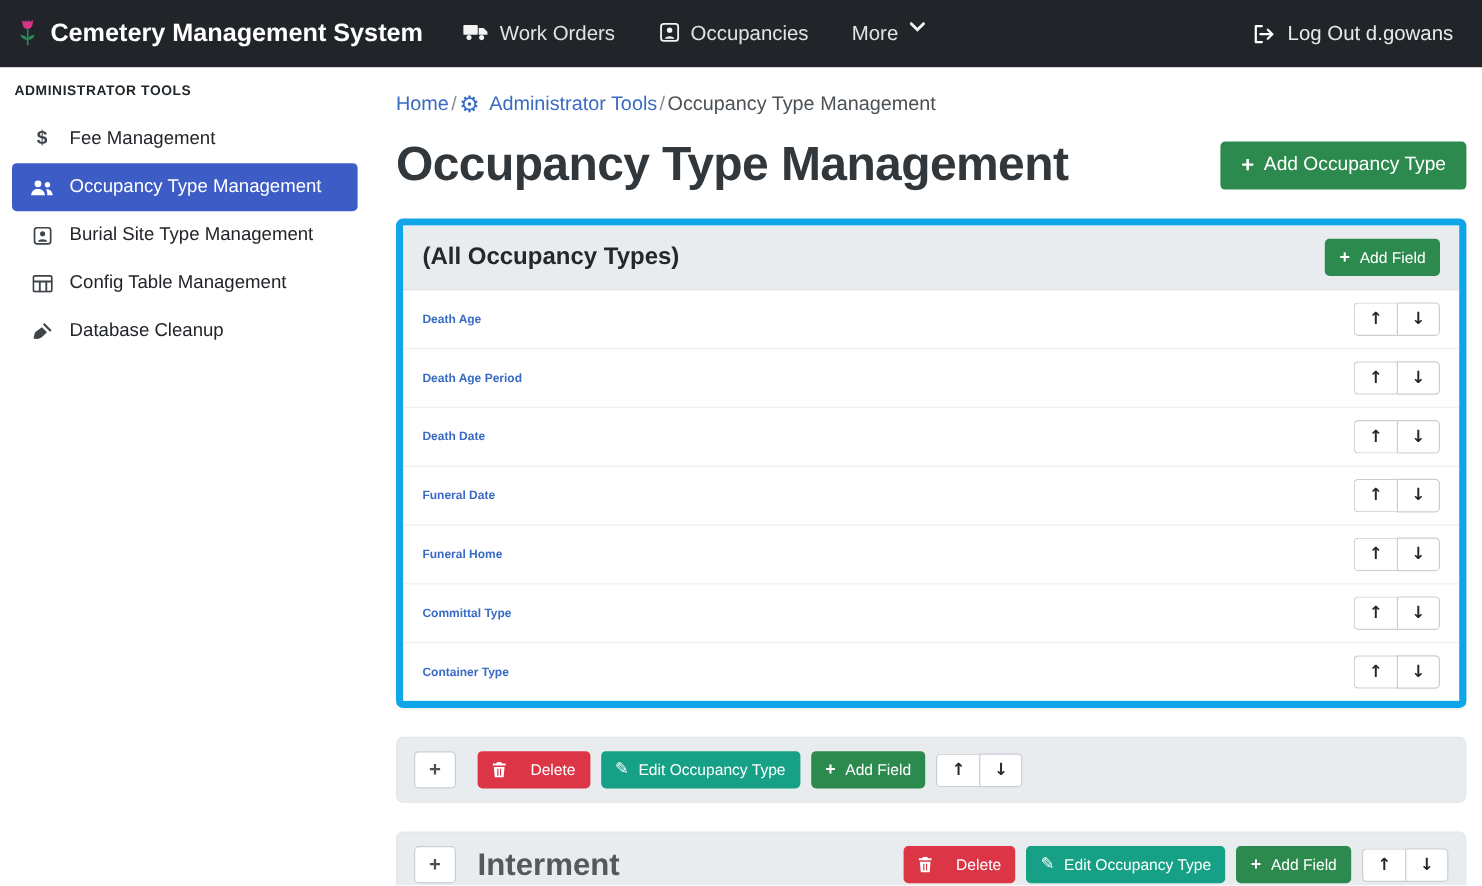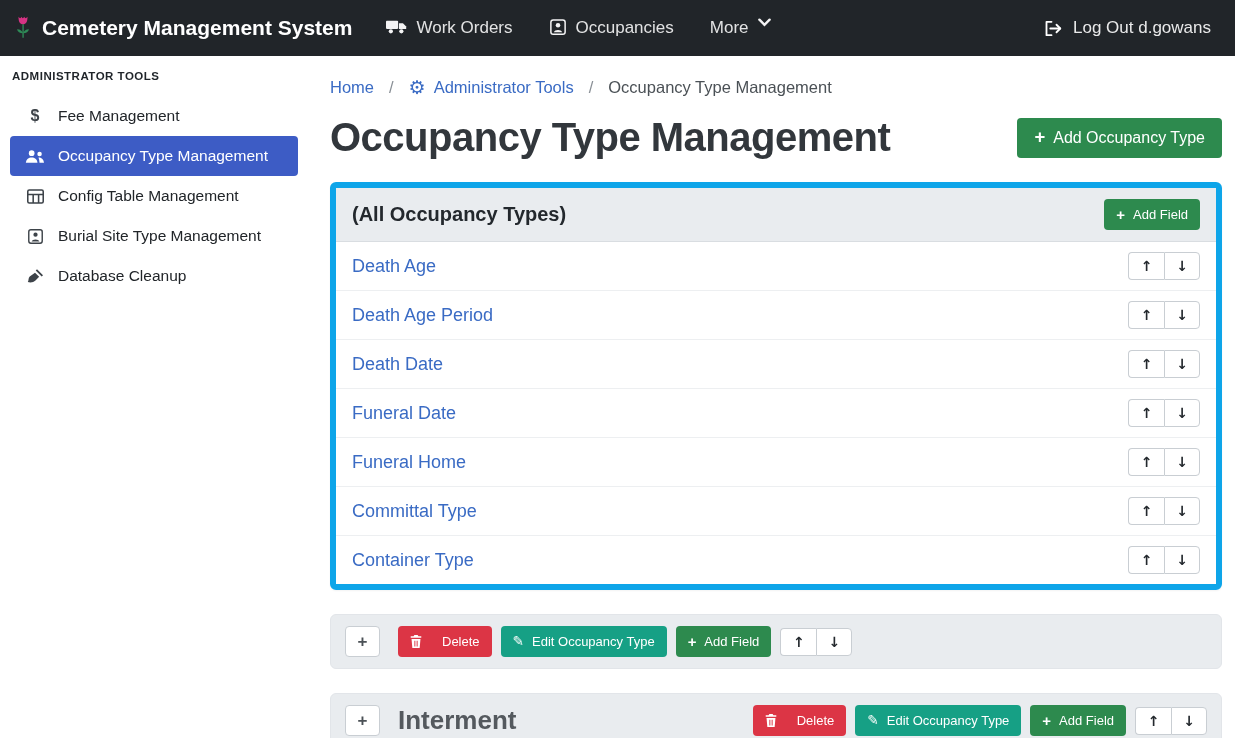--- a/index.html
+++ b/index.html
@@ -33,21 +33,21 @@
     padding:2px 12px 14px;}
   .side-item{display:flex;align-items:center;gap:13px;height:40px;padding:0 15px;margin:0 10px;
     border-radius:4px;color:#212529;font-size:15.5px;cursor:pointer;}
   .side-item .sicon{width:20px;flex:none;display:flex;justify-content:center;align-items:center;
     color:#3d4349;font-weight:700;}
   .side-item.active{background:var(--accent-blue);color:#fff;}
   .side-item.active .sicon{color:#fff;}
 
   
   .main{flex:1;padding:22px 13px 0 22px;overflow:hidden;}
-  .breadcrumb{display:flex;align-items:flex-end;gap:15px;font-size:16.5px;color:#8a9096;}
+  .breadcrumb{display:flex;align-items:flex-end;gap:2px;font-size:16.5px;color:#8a9096;}
   .breadcrumb a{color:var(--link-blue);text-decoration:none;display:flex;align-items:center;gap:8px;cursor:pointer;}
   .bc-gear{font-family:"DejaVu Sans",sans-serif;font-size:19px;line-height:1;color:var(--link-blue);}
   .bc-current{color:#4b5156;}
 
   .page-head{display:flex;align-items:center;justify-content:space-between;margin-top:18px;}
   .page-title{font-size:40px;font-weight:600;color:#32373c;letter-spacing:-.5px;}
 
   .btn{display:inline-flex;align-items:center;gap:8px;border:none;border-radius:4px;
     color:#fff;cursor:pointer;font-family:inherit;white-space:nowrap;}
   .btn-lg{font-size:16px;padding:11px 17px;}
@@ -60,21 +60,21 @@
 
   
   .card{border:6px solid #0ea5e9;border-radius:6px;margin-top:22px;overflow:hidden;
     box-shadow:0 1px 2px rgba(0,0,0,.05);}
   .card-header{background:var(--header-gray);padding:11px 16px;display:flex;align-items:center;
     justify-content:space-between;border-bottom:1px solid #d9dde1;}
   .card-title{font-size:20px;font-weight:600;color:#23282d;}
   .field-row{display:flex;align-items:center;justify-content:space-between;padding:10px 16px;
     border-top:1px solid #edeff1;background:#fff;}
   .field-row:first-child{border-top:none;}
-  .field-link{color:var(--link-blue);font-weight:400;font-size:18px;text-decoration:none;cursor:pointer;}
+  .field-link{color:var(--link-blue);font-weight:700;font-size:10px;text-decoration:none;cursor:pointer;}
 
   .arrow-group{display:flex;}
   .arrow-btn{width:36px;height:28px;background:#fff;border:1px solid #c9ced3;color:#23282d;
     font-size:14px;font-weight:700;display:flex;align-items:center;justify-content:center;
     cursor:pointer;font-family:"DejaVu Sans",sans-serif;}
   .arrow-btn:first-child{border-radius:4px 0 0 4px;border-right-width:0;}
   .arrow-btn:last-child{border-radius:0 4px 4px 0;}
 
   
   .section-bar{background:var(--header-gray);border:1px solid #e2e5e9;border-radius:6px;
@@ -162,37 +162,37 @@
           <path d="M1 16c.6-4.4 3.4-6.2 7-6.2s6.4 1.8 7 6.2z"></path>
           <circle cx="17.5" cy="5.5" r="2.7"></circle>
           <path d="M16.2 9.8c3.4.2 6 1.8 6.6 6.2h-5.4c-.1-2.4-.5-4.5-1.2-6.2z"></path>
         </svg>
       </span>
       <span>Occupancy Type Management</span>
     </div>
 
     <div class="side-item">
       <span class="sicon icon-svg">
-        <svg width="17" height="15" viewBox="0 0 22 19">
-          <rect x="1" y="1" width="20" height="17" rx="2" fill="none" stroke="currentColor" stroke-width="2"></rect>
-          <path d="M1 7h20M8 7v11M15 7v11" stroke="currentColor" stroke-width="2" fill="none"></path>
-        </svg>
-      </span>
-      <span>Config Table Management</span>
-    </div>
-
-    <div class="side-item">
-      <span class="sicon icon-svg">
         <svg width="17" height="17" viewBox="0 0 24 24">
           <rect x="2.5" y="2.5" width="19" height="19" rx="3" fill="none" stroke="currentColor" stroke-width="2"></rect>
           <circle cx="12" cy="9.5" r="3" fill="currentColor"></circle>
           <path d="M6.5 19c1-3.8 10-3.8 11 0z" fill="currentColor"></path>
         </svg>
       </span>
       <span>Burial Site Type Management</span>
+    </div>
+
+    <div class="side-item">
+      <span class="sicon icon-svg">
+        <svg width="17" height="15" viewBox="0 0 22 19">
+          <rect x="1" y="1" width="20" height="17" rx="2" fill="none" stroke="currentColor" stroke-width="2"></rect>
+          <path d="M1 7h20M8 7v11M15 7v11" stroke="currentColor" stroke-width="2" fill="none"></path>
+        </svg>
+      </span>
+      <span>Config Table Management</span>
     </div>
 
     <div class="side-item">
       <span class="sicon icon-svg">
         <svg width="18" height="16" viewBox="0 0 22 20" fill="currentColor">
           <path d="M13.5 1.5 21 9l-1.6 1.6-7.5-7.5z"></path>
           <path d="M11 5.8 16.2 11l-4.6 4.6c-2.4 2.4-6 3-9.6 2 1.4-2.2.4-5 2.4-7z"></path>
         </svg>
       </span>
       <span>Database Cleanup</span>

